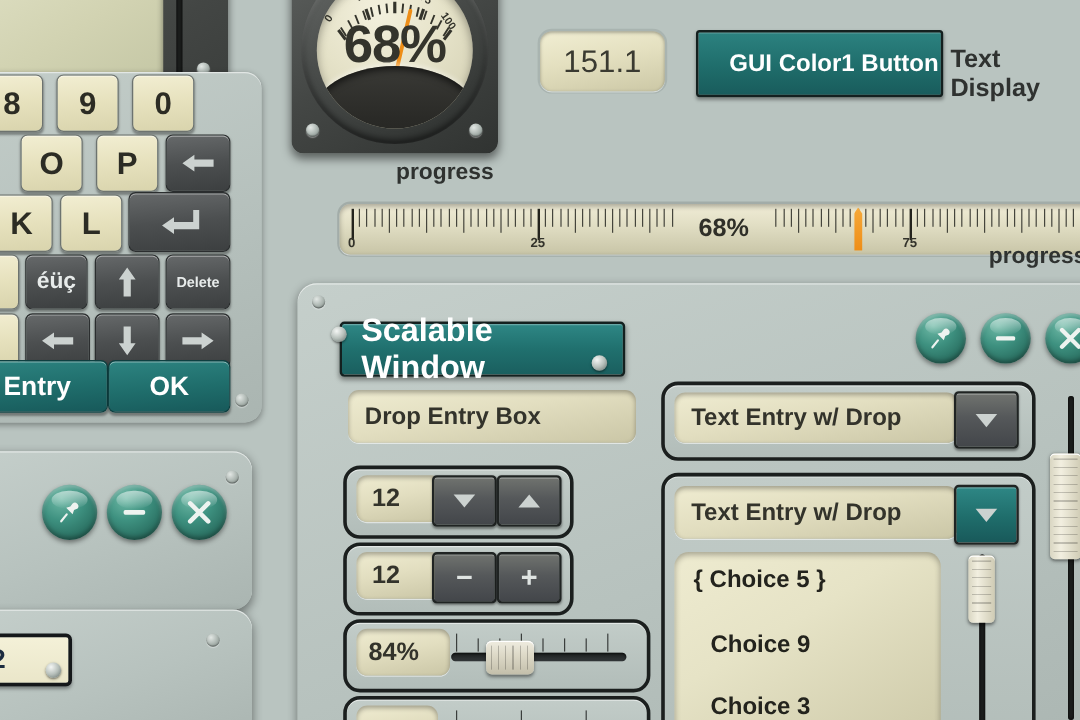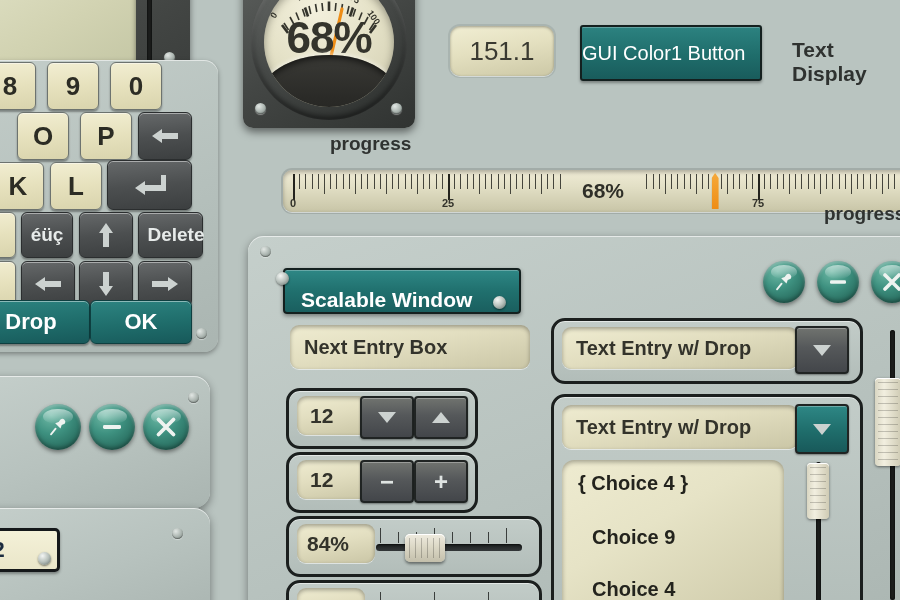--- a/index.html
+++ b/index.html
@@ -97,22 +97,23 @@
   .numfield{
     position:absolute;border-radius:10px;
     background:linear-gradient(170deg,#f1eed3 0%,#e4e0c0 45%,#ccc8a6 100%);
     box-shadow:inset 0 1px 3px rgba(0,0,0,.35), 0 1px 0 rgba(255,255,255,.5), 0 0 0 2px #a9b4b0;
     display:flex;align-items:center;justify-content:center;
     color:#3a3a31;
   }
   .tealbtn{
     position:absolute;border:2px solid #14201f;border-radius:3px;
     background:linear-gradient(180deg,#2c8280 0%,#1f6d6b 55%,#195c5c 100%);
-    color:#fff;font-weight:normal;display:flex;align-items:center;justify-content:flex-start;
+    color:#fff;font-weight:bold;display:flex;align-items:center;justify-content:center;
     box-shadow:inset 0 1px 0 rgba(255,255,255,.25),0 2px 3px rgba(0,0,0,.35);
+    padding-left:24px;
   }
   .plainlabel{position:absolute;font-weight:bold;color:#2f3230;}
 
   
   .ruler{
     position:absolute;border-radius:9px;overflow:hidden;
     background:linear-gradient(180deg,#f0ecd6 0%,#e2dfc5 40%,#c8c5a7 100%);
     box-shadow:inset 0 2px 4px rgba(0,0,0,.3), 0 1px 0 rgba(255,255,255,.5), 0 0 0 2px #a2aca8;
   }
   .ruler .tick{position:absolute;top:4px;width:1px;background:#3b3b33;}
@@ -262,21 +263,21 @@
 <div class="key dark" style="left:21px;top:212px;width:50px;height:44px;font-size:19px;">
   <span>éüç</span>
 </div>
 <div class="key dark" style="left:79px;top:212px;width:52px;height:44px;">
   <span>
     <svg width="20" height="28" viewBox="0 0 20 28">
         <path d="M10 2 L17 12 L13 12 L13 26 L7 26 L7 12 L3 12 Z" fill="#ccd2d0"></path>
       </svg>
   </span>
 </div>
-<div class="key dark" style="left:138px;top:212px;width:52px;height:44px;font-size:19px;padding-left:11px;">
+<div class="key dark" style="left:138px;top:212px;width:52px;height:44px;font-size:12px;">
   <span>Delete</span>
 </div>
 
 <div class="key light" style="left:-26px;top:261px;width:40px;height:44px;"></div>
 <div class="key dark" style="left:21px;top:261px;width:52px;height:44px;">
   <span>
     <svg width="30" height="20" viewBox="0 0 30 20">
         <path d="M2 10 L12 3 L12 7 L28 7 L28 13 L12 13 L12 17 Z" fill="#ccd2d0"></path>
       </svg>
   </span>
@@ -290,21 +291,21 @@
 </div>
 <div class="key dark" style="left:138px;top:261px;width:52px;height:44px;">
   <span>
     <svg width="30" height="20" viewBox="0 0 30 20">
         <path d="M28 10 L18 3 L18 7 L2 7 L2 13 L18 13 L18 17 Z" fill="#ccd2d0"></path>
       </svg>
   </span>
 </div>
 
 <div class="key teal" style="left:-28px;top:300px;width:116px;height:42px;font-size:22px;">
-  <span>Drop</span>
+  <span>Entry</span>
 </div>
 <div class="key teal" style="left:90px;top:300px;width:100px;height:42px;font-size:22px;">
   <span>OK</span>
 </div>
 
 <div class="gauge-body" style="left:243px;top:-22px;width:172px;height:150px;">
   <div class="gauge-ring" style="left:8px;top:-14px;width:156px;height:156px;">
     <div class="gauge-face" style="left:13px;top:13px;width:130px;height:130px;">
       <svg width="130" height="130" viewBox="0 0 130 130" style="position:absolute;left:0;top:0;">
         <g stroke="#33332b" stroke-width="1.6">
@@ -463,21 +464,21 @@
     <div class="tlabel" style="left: 469px; top: 27px;">75</div>
     <div class="marker" style="left: 428.6px; height: 36px;"></div>
     <div class="rval" style="left: 0px; width: 640px; text-align: center; top: 9px; font-size: 21px;">68%</div>
   </div>
 <div class="plainlabel" style="left:824px;top:203px;font-size:19px;">progress</div>
 
 <div class="winframe" style="left:248px;top:236px;width:700px;height:400px;">
   <div class="screw" style="left:12px;top:10px;"></div>
 </div>
 
-<div class="titlebar" style="left:283px;top:268px;width:218px;height:42px;padding-left:16px;font-size:21px;align-items:flex-end;">
+<div class="titlebar" style="left:283px;top:268px;width:218px;height:42px;padding-left:16px;font-size:27px;">
   <span>Scalable Window</span>
 </div>
 <div class="dot" style="left:276px;top:272px;"></div>
 <div class="dot" style="left:493px;top:296px;"></div>
 
 <div class="circbtn" style="left:763px;top:261px;width:42px;height:42px;">
   <svg width="22" height="22" viewBox="0 0 22 22" style="position:relative;z-index:2;">
     <path d="M13.5 3.5 a3 3 0 0 1 4.2 4.2 l-3 1.4 -1.2 3.4 -5.3 -5.3 3.4 -1.2 z" fill="#eef3f0"></path>
     <line x1="8.6" y1="12.6" x2="4" y2="18.4" stroke="#eef3f0" stroke-width="1.8" stroke-linecap="round"></line>
   </svg>
@@ -487,21 +488,21 @@
     <rect x="3" y="9.2" width="16" height="3.6" rx="1.3" fill="#eef3f0"></rect>
   </svg>
 </div>
 <div class="circbtn" style="left:871px;top:261px;width:42px;height:42px;">
   <svg width="24" height="24" viewBox="0 0 24 24" style="position:relative;z-index:2;">
     <path d="M5 5 L19 19 M19 5 L5 19" stroke="#eef3f0" stroke-width="3.6" stroke-linecap="round"></path>
   </svg>
 </div>
 
 <div class="inset" style="left:290px;top:325px;width:226px;height:44px;padding-left:14px;font-size:20px;">
-  <span>Next Entry Box</span>
+  <span>Drop Entry Box</span>
 </div>
 
 <div class="group" style="left:286px;top:388px;width:186px;height:55px;"></div>
 <div class="inset" style="left:297px;top:396px;width:58px;height:39px;padding-left:13px;font-size:21px;">12</div>
 <div class="stepbtn" style="left:360px;top:396px;width:50px;height:39px;">
   <span class="tri down"></span>
 </div>
 <div class="stepbtn" style="left:414px;top:396px;width:50px;height:39px;">
   <span class="tri up"></span>
 </div>
@@ -538,23 +539,23 @@
   <span class="tri down"></span>
 </div>
 
 <div class="group" style="left:551px;top:394px;width:306px;height:230px;"></div>
 <div class="inset" style="left:562px;top:405px;width:222px;height:44px;padding-left:14px;font-size:20px;">Text Entry w/ Drop</div>
 <div class="stepbtn tealbg" style="left:795px;top:404px;width:50px;height:46px;">
   <span class="tri down"></span>
 </div>
 
 <div class="listbox" style="left:562px;top:460px;width:222px;height:160px;">
-  <div class="choice" style="left:16px;top:12px;font-size:20px;">{ Choice 4   }</div>
+  <div class="choice" style="left:16px;top:12px;font-size:20px;">{ Choice 5   }</div>
   <div class="choice" style="left:30px;top:66px;font-size:20px;">Choice 9</div>
-  <div class="choice" style="left:30px;top:118px;font-size:20px;">Choice 4</div>
+  <div class="choice" style="left:30px;top:118px;font-size:20px;">Choice 3</div>
 </div>
 <div class="vtrack" style="left:816px;top:462px;height:158px;"></div>
 <div class="vthumb" style="left:807px;top:463px;height:56px;">
     <div class="ribsh"></div>
   </div>
 
 <div class="vtrack" style="left:890px;top:330px;height:270px;"></div>
 <div class="vthumb" style="left:875px;top:378px;height:88px;width:26px;">
     <div class="ribsh"></div>
   </div>

